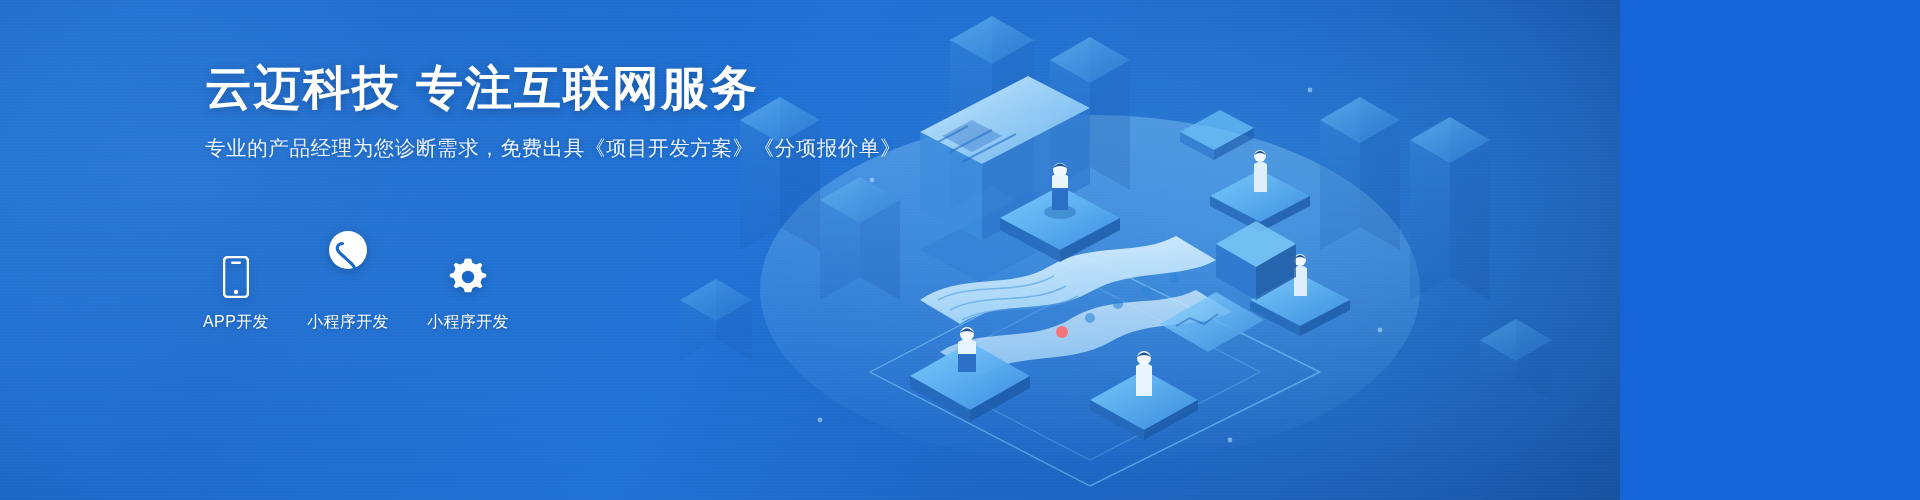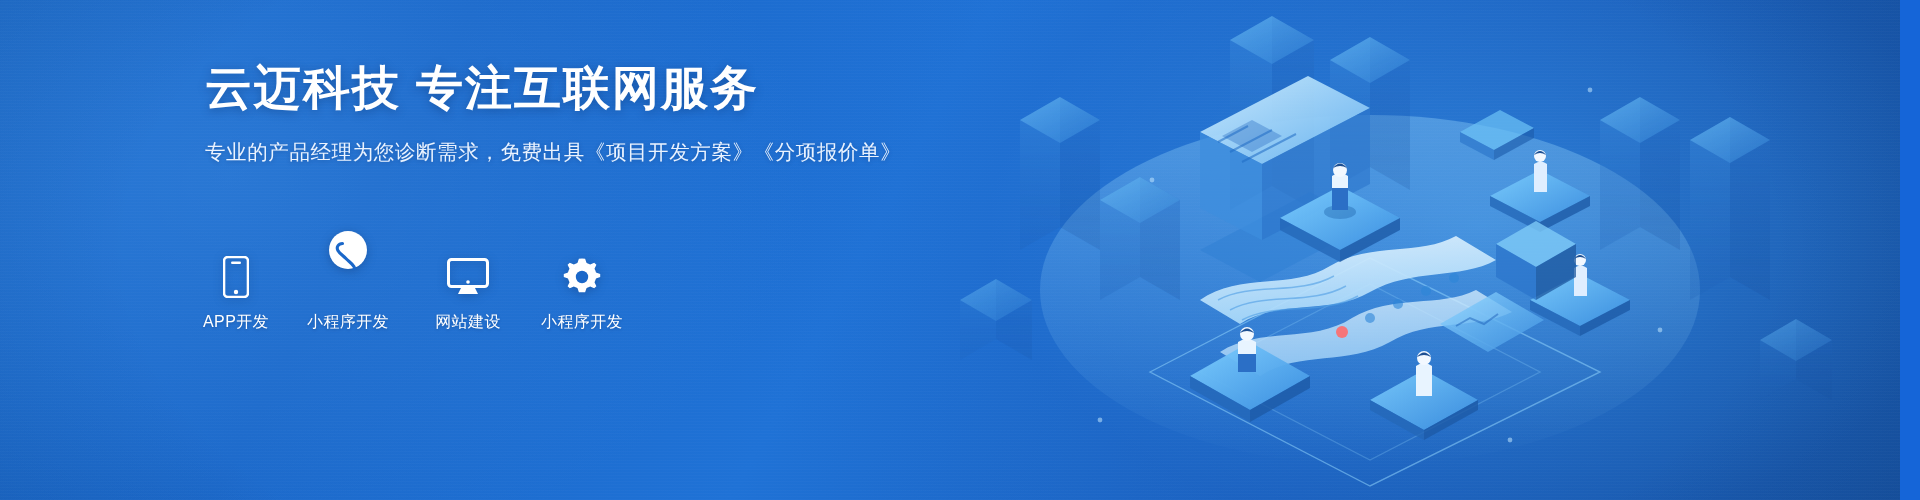--- a/index.html
+++ b/index.html
@@ -3,21 +3,21 @@
 <meta charset="utf-8">
 <style>
   * { margin:0; padding:0; box-sizing:border-box; }
   html,body { width:1920px; height:500px; overflow:hidden; }
   body {
     font-family:"Liberation Sans","DejaVu Sans",sans-serif;
     background:#1565d8;
   }
 
   .banner{
-    position:relative; width:1900px; height:500px; overflow:hidden;
+    position:relative; width:1620px; height:500px; overflow:hidden;
     background:
       radial-gradient(ellipse 1100px 700px at 78% 45%, rgba(58,150,235,0.55) 0%, rgba(37,110,205,0.15) 45%, rgba(0,0,0,0) 72%),
       radial-gradient(ellipse 900px 600px at 12% 35%, rgba(62,140,225,0.40) 0%, rgba(0,0,0,0) 65%),
       linear-gradient(118deg, #1e6fd0 0%, #1a67c9 22%, #1f72d6 46%, #1a5fbd 72%, #16519f 100%);
   }
   
   .banner::after{
     content:""; position:absolute; inset:0; pointer-events:none;
     background:repeating-linear-gradient(0deg, rgba(255,255,255,0.030) 0px, rgba(255,255,255,0.030) 1px, rgba(0,0,0,0) 1px, rgba(0,0,0,0) 3px);
     opacity:.55;
@@ -27,21 +27,21 @@
     background:radial-gradient(ellipse 1500px 760px at 50% 50%, rgba(0,0,0,0) 55%, rgba(6,40,92,0.38) 100%);
   }
 
   
   .copy{ position:absolute; left:205px; top:62px; width:760px; z-index:6; }
   .headline{
     color:#ffffff; font-size:47px; font-weight:bold; letter-spacing:2px;
     line-height:1.12; white-space:nowrap;
     text-shadow:0 2px 10px rgba(5,35,85,0.35);
   }
-  .sub{ margin-top:22px;font-family:Liberation Mono, monospace; }
+  .sub{ margin-top:16px; }
   .sub-line{
     color:#eaf3ff; font-size:20.5px; line-height:1.62; letter-spacing:.6px;
     white-space:nowrap; text-shadow:0 1px 4px rgba(5,35,85,0.28);
   }
 
   
   .services{ position:absolute; left:205px; top:228px; display:flex; align-items:flex-end; gap:44px; z-index:6; }
   .svc{ display:flex; flex-direction:column; align-items:center; width:62px; cursor:pointer; }
   .svc .ico{ height:44px; display:flex; align-items:center; justify-content:center; }
   .svc .ico svg{ display:block; filter:drop-shadow(0 2px 5px rgba(5,35,85,0.30)); }
@@ -293,30 +293,20 @@
       <span class="ico">
         <svg width="40" height="40" viewBox="0 0 40 40" xmlns="http://www.w3.org/2000/svg">
           <circle cx="20" cy="20" r="19" fill="#ffffff"></circle>
           <path d="M14.5 13.5 c-4.2 0 -6.4 3.6 -4.6 7 c1.6 3 5.4 5.2 8 8 c2.6 2.8 6.4 5 8 8 c1.8 3.4 -0.4 7 -4.6 7" fill="none" stroke="#1a67c9" stroke-width="3.1" stroke-linecap="round"></path>
         </svg>
       </span>
       <span class="lbl">小程序开发</span>
     </div>
 
 
-    <div class="svc">
-      <span class="ico">
-        <svg width="42" height="38" viewBox="0 0 42 38" xmlns="http://www.w3.org/2000/svg">
-          <rect x="1.5" y="1.5" width="39" height="27" rx="3" ry="3" fill="none" stroke="#ffffff" stroke-width="3"></rect>
-          <circle cx="21" cy="24" r="1.8" fill="#ffffff"></circle>
-          <path d="M14 30 l14 0 l3 6 l-20 0 z" fill="#ffffff"></path>
-        </svg>
-      </span>
-      <span class="lbl">网站建设</span>
-    </div>
 
     <div class="svc">
       <span class="ico">
         <svg width="40" height="40" viewBox="0 0 40 40" xmlns="http://www.w3.org/2000/svg">
           <path d="M20 1.5 l3.1 .35 1.5 4.2 a14.6 14.6 0 0 1 3.6 1.5 l4 -1.9 2.2 2.2 -1.9 4 a14.6 14.6 0 0 1 1.5 3.6 l4.2 1.5 0 3.1 -4.2 1.5 a14.6 14.6 0 0 1 -1.5 3.6 l1.9 4 -2.2 2.2 -4 -1.9 a14.6 14.6 0 0 1 -3.6 1.5 l-1.5 4.2 -3.1 0 -3.1 0 -1.5 -4.2 a14.6 14.6 0 0 1 -3.6 -1.5 l-4 1.9 -2.2 -2.2 1.9 -4 a14.6 14.6 0 0 1 -1.5 -3.6 l-4.2 -1.5 0 -3.1 4.2 -1.5 a14.6 14.6 0 0 1 1.5 -3.6 l-1.9 -4 2.2 -2.2 4 1.9 a14.6 14.6 0 0 1 3.6 -1.5 l1.5 -4.2 z" fill="#ffffff"></path>
           <circle cx="20" cy="20" r="6.2" fill="#1a67c9"></circle>
         </svg>
       </span>
       <span class="lbl">小程序开发</span>
     </div>

